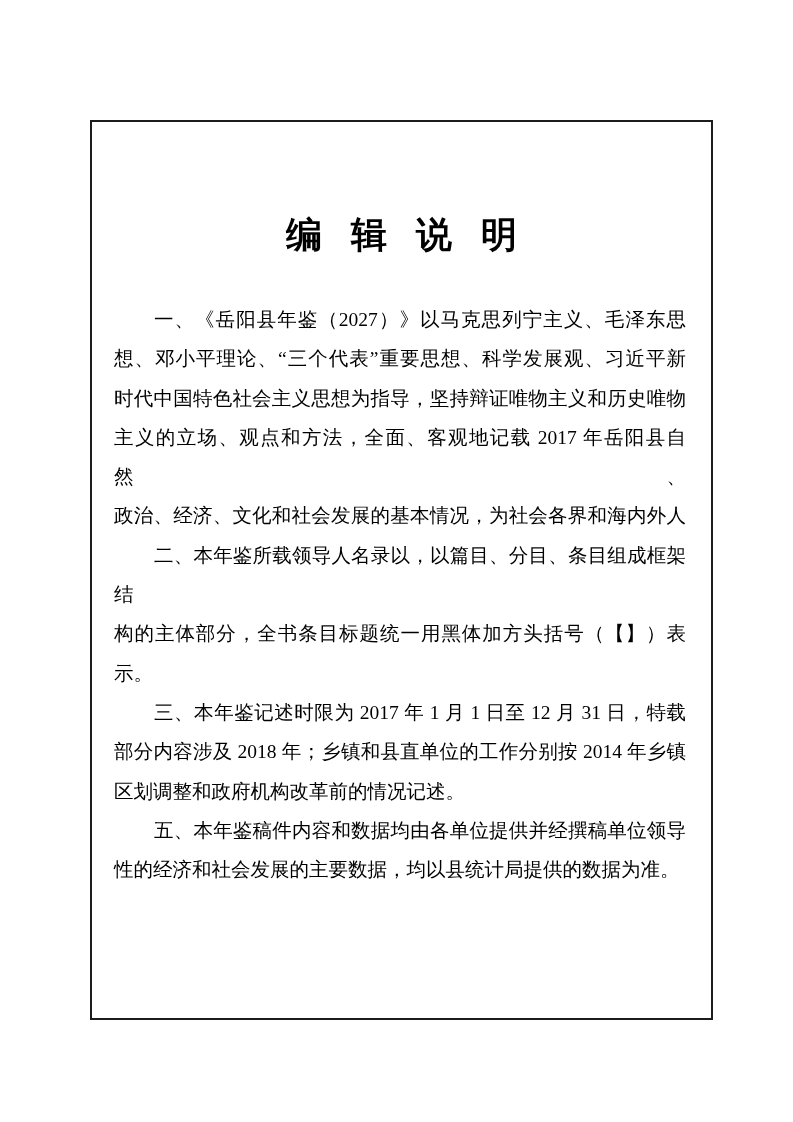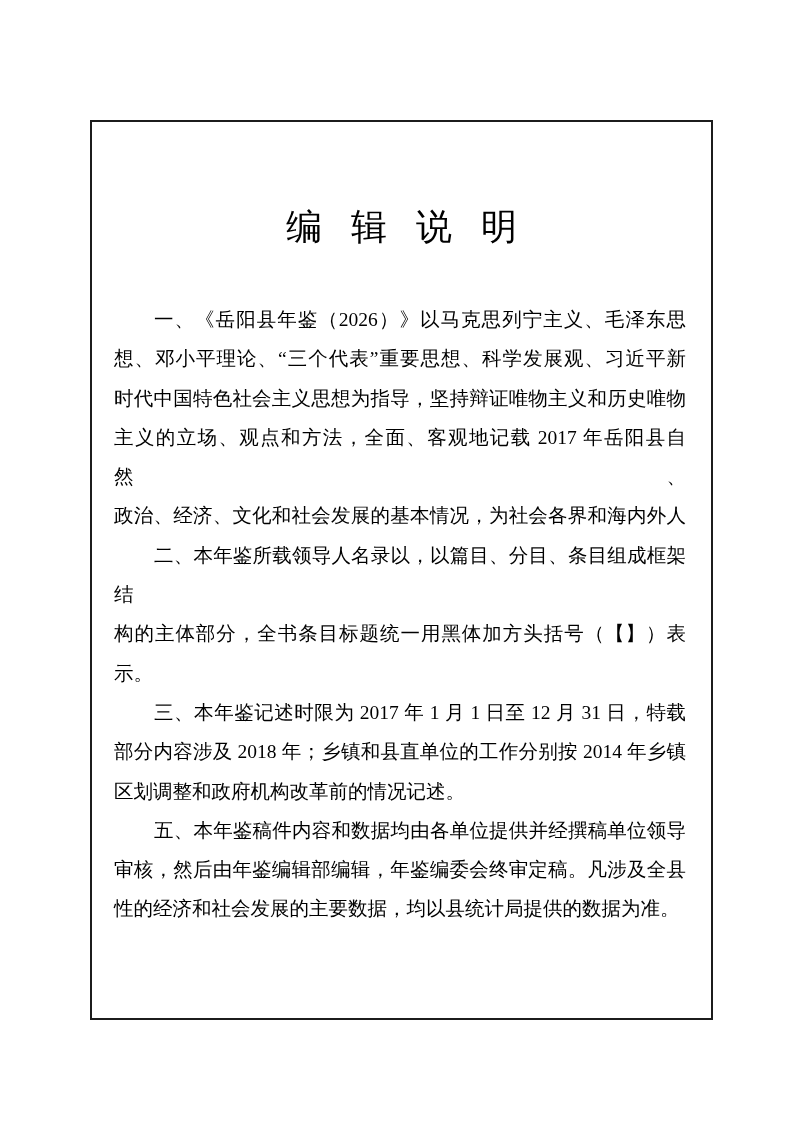--- a/index.html
+++ b/index.html
@@ -27,24 +27,24 @@
     width: 619px;
     height: 896px;
     border: 2px solid #1c1c1c;
     background: #ffffff;
   }
   .title {
     position: absolute;
     top: 76px;
     left: 0;
     right: 0;
-    margin: 8px;
+    margin: 16px;
     text-align: center;
     font-size: 36px;
-    font-weight: normal;
+    font-weight: bold;
     letter-spacing: 29px;
     text-indent: 29px;
     line-height: 1.2;
     color: #000000;
     font-family: "Liberation Serif", "DejaVu Serif", serif;
   }
   .body-text {
     position: absolute;
     top: 178px;
     left: 22px;
@@ -72,40 +72,39 @@
 <body>
 
 <div class="page">
   <div class="frame">
 
     <h1 class="title">编辑说明</h1>
 
     <div class="body-text">
 
       <div class="para">
-        <div class="ln first">一、《岳阳县年鉴（2026）》以马克思列宁主义、毛泽东思</div>
+        <div class="ln first">一、《岳阳县年鉴（2027）》以马克思列宁主义、毛泽东思</div>
         <div class="ln">想、邓小平理论、“三个代表”重要思想、科学发展观、习近平新</div>
         <div class="ln">时代中国特色社会主义思想为指导，坚持辩证唯物主义和历史唯物</div>
         <div class="ln">主义的立场、观点和方法，全面、客观地记载 2017 年岳阳县自然、</div>
         <div class="ln">政治、经济、文化和社会发展的基本情况，为社会各界和海内外人</div>
       </div>
 
       <div class="para">
         <div class="ln first">二、本年鉴所载领导人名录以，以篇目、分目、条目组成框架结</div>
         <div class="ln plast">构的主体部分，全书条目标题统一用黑体加方头括号（【】）表示。</div>
       </div>
 
       <div class="para">
         <div class="ln first">三、本年鉴记述时限为 2017 年 1 月 1 日至 12 月 31 日，特载</div>
         <div class="ln">部分内容涉及 2018 年；乡镇和县直单位的工作分别按 2014 年乡镇</div>
         <div class="ln plast">区划调整和政府机构改革前的情况记述。</div>
       </div>
 
 
       <div class="para">
         <div class="ln first">五、本年鉴稿件内容和数据均由各单位提供并经撰稿单位领导</div>
-        <div class="ln">审核，然后由年鉴编辑部编辑，年鉴编委会终审定稿。凡涉及全县</div>
         <div class="ln plast">性的经济和社会发展的主要数据，均以县统计局提供的数据为准。</div>
       </div>
 
     </div>
   </div>
 </div>
 
 </body></html>

